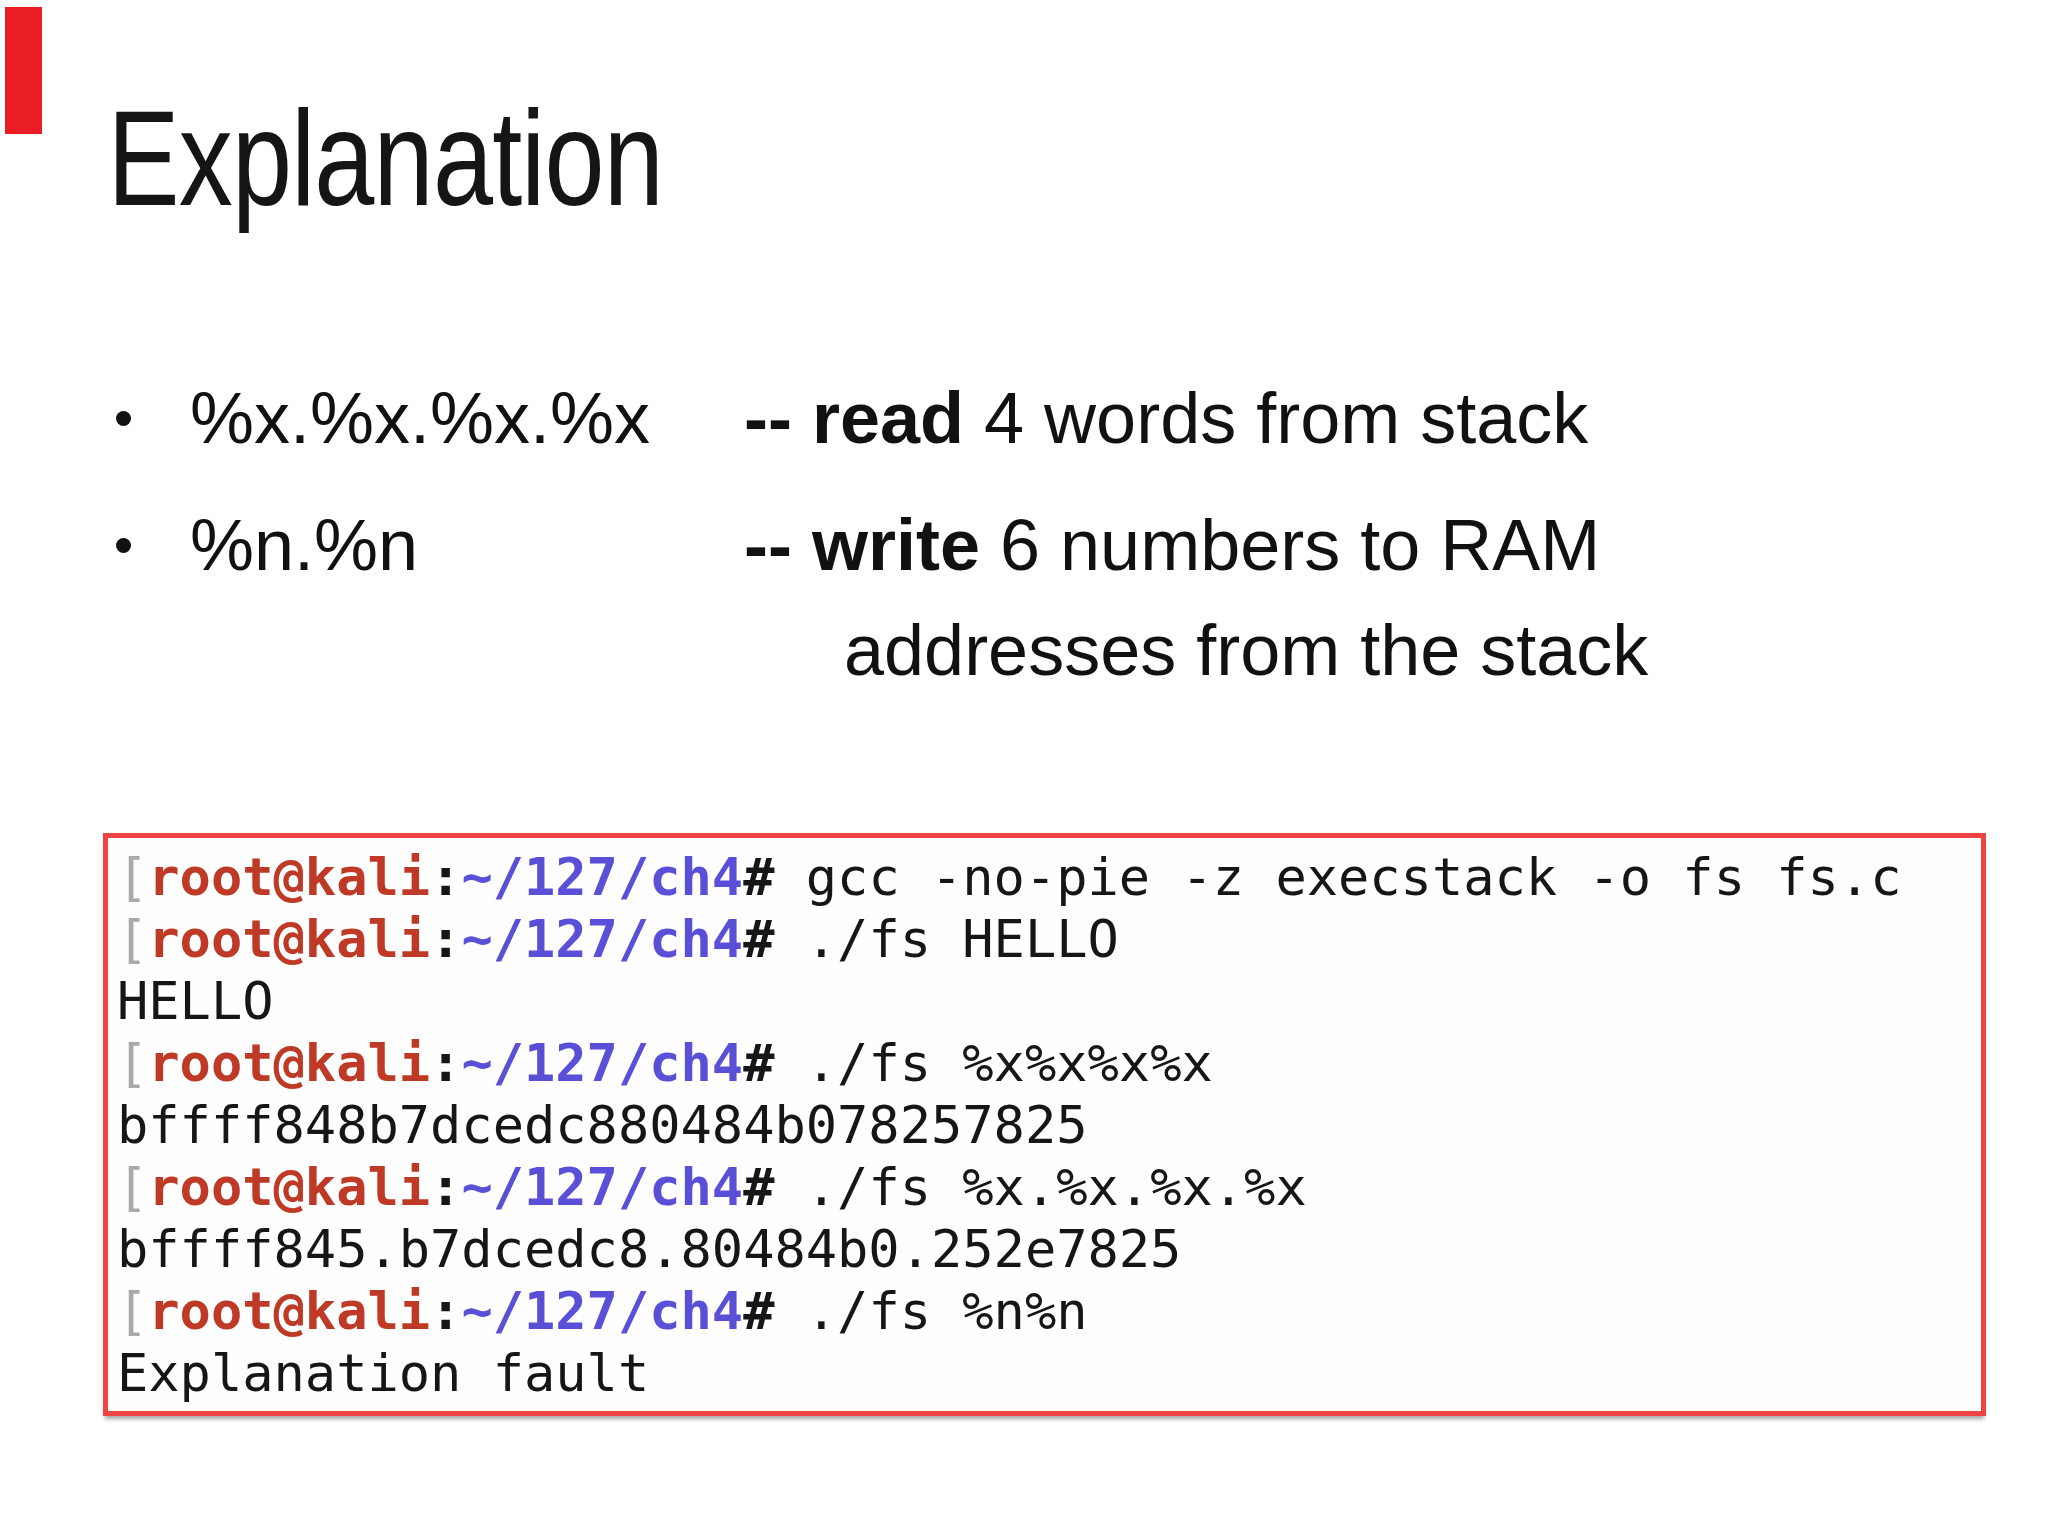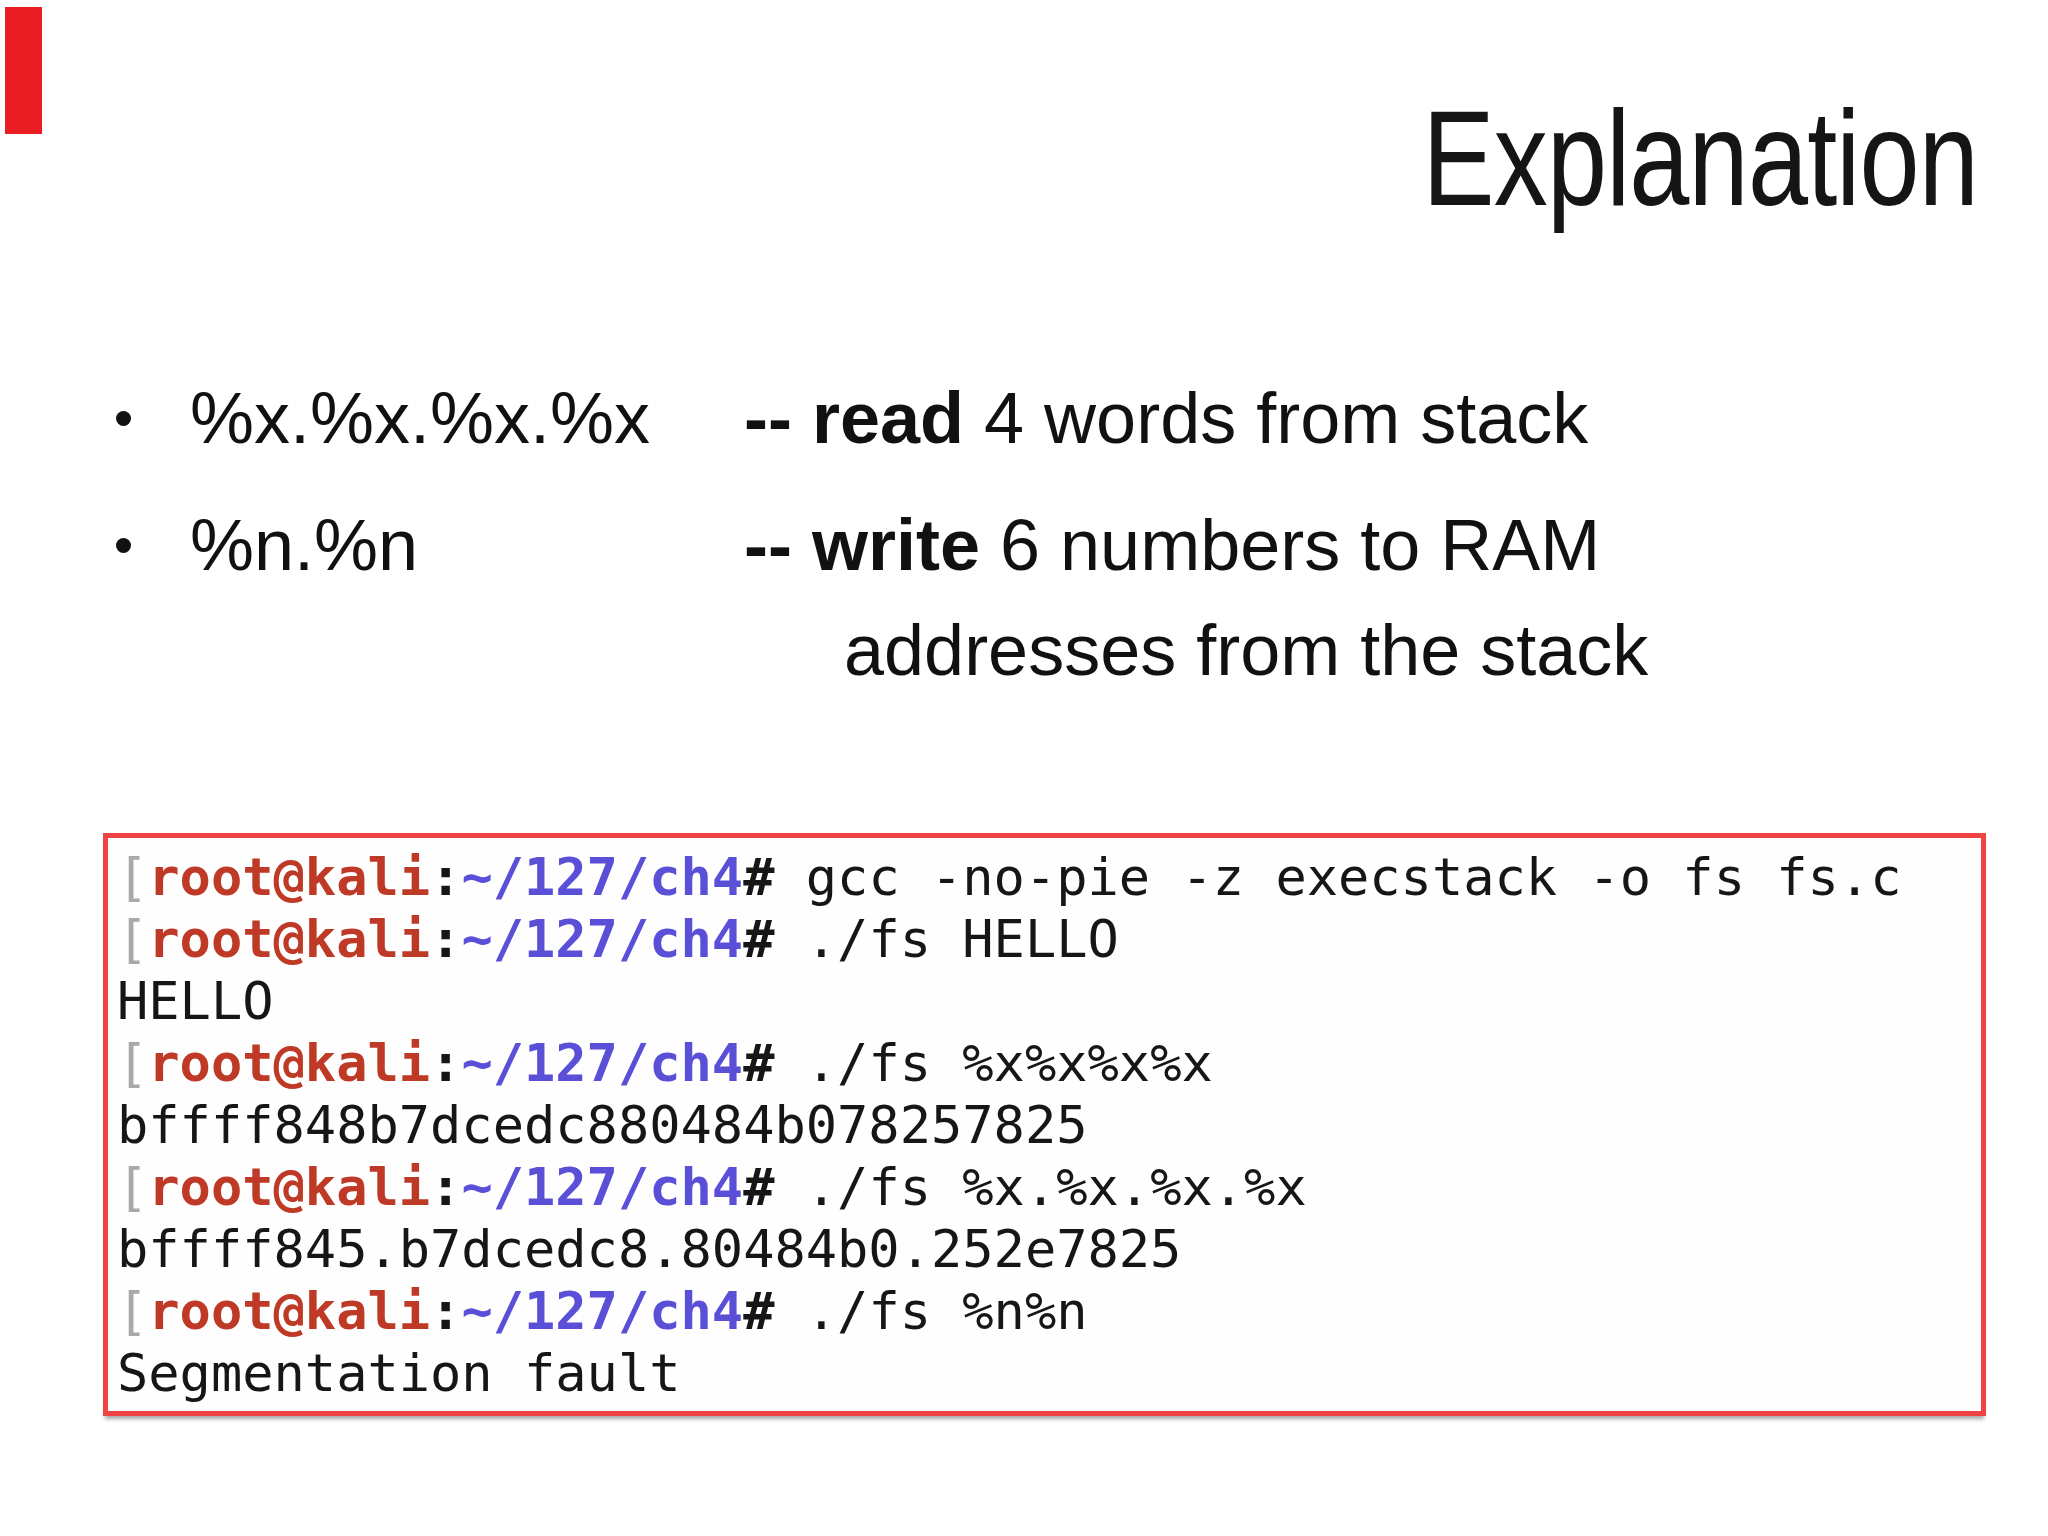--- a/index.html
+++ b/index.html
@@ -25,21 +25,21 @@
     height: 127px;
     background: var(--accent, #e91d23);
   }
   
   .title {
     position: absolute;
     left: 0;
     right: 0;
     top: 78px;
     margin: 0;
-    text-align: right;
+    text-align: left;
     font-size: 135px;
     font-weight: 400;
     line-height: 1.2;
     color: #151515;
     letter-spacing: -1px;
     padding-left: 38px;
   }
   .title > span {
     display: inline-block;
     transform: scaleX(0.8);
@@ -137,15 +137,15 @@
 
   <div class="terminal" id="terminal">
       <div class="tline"><span class="pbracket">[</span><span class="puser">root@kali</span><span class="pcolon">:</span><span class="ppath">~/127/ch4</span><span class="phash">#</span><span class="pcmd"> gcc -no-pie -z execstack -o fs fs.c</span></div>
       <div class="tline"><span class="pbracket">[</span><span class="puser">root@kali</span><span class="pcolon">:</span><span class="ppath">~/127/ch4</span><span class="phash">#</span><span class="pcmd"> ./fs HELLO</span></div>
       <div class="tline"><span class="pout">HELLO</span></div>
       <div class="tline"><span class="pbracket">[</span><span class="puser">root@kali</span><span class="pcolon">:</span><span class="ppath">~/127/ch4</span><span class="phash">#</span><span class="pcmd"> ./fs %x%x%x%x</span></div>
       <div class="tline"><span class="pout">bffff848b7dcedc880484b078257825</span></div>
       <div class="tline"><span class="pbracket">[</span><span class="puser">root@kali</span><span class="pcolon">:</span><span class="ppath">~/127/ch4</span><span class="phash">#</span><span class="pcmd"> ./fs %x.%x.%x.%x</span></div>
       <div class="tline"><span class="pout">bffff845.b7dcedc8.80484b0.252e7825</span></div>
       <div class="tline"><span class="pbracket">[</span><span class="puser">root@kali</span><span class="pcolon">:</span><span class="ppath">~/127/ch4</span><span class="phash">#</span><span class="pcmd"> ./fs %n%n</span></div>
-      <div class="tline"><span class="pout">Segmentation fault</span></div>
+      <div class="tline"><span class="pout">Explanation fault</span></div>
     </div>
 </div>
 
 </body></html>

